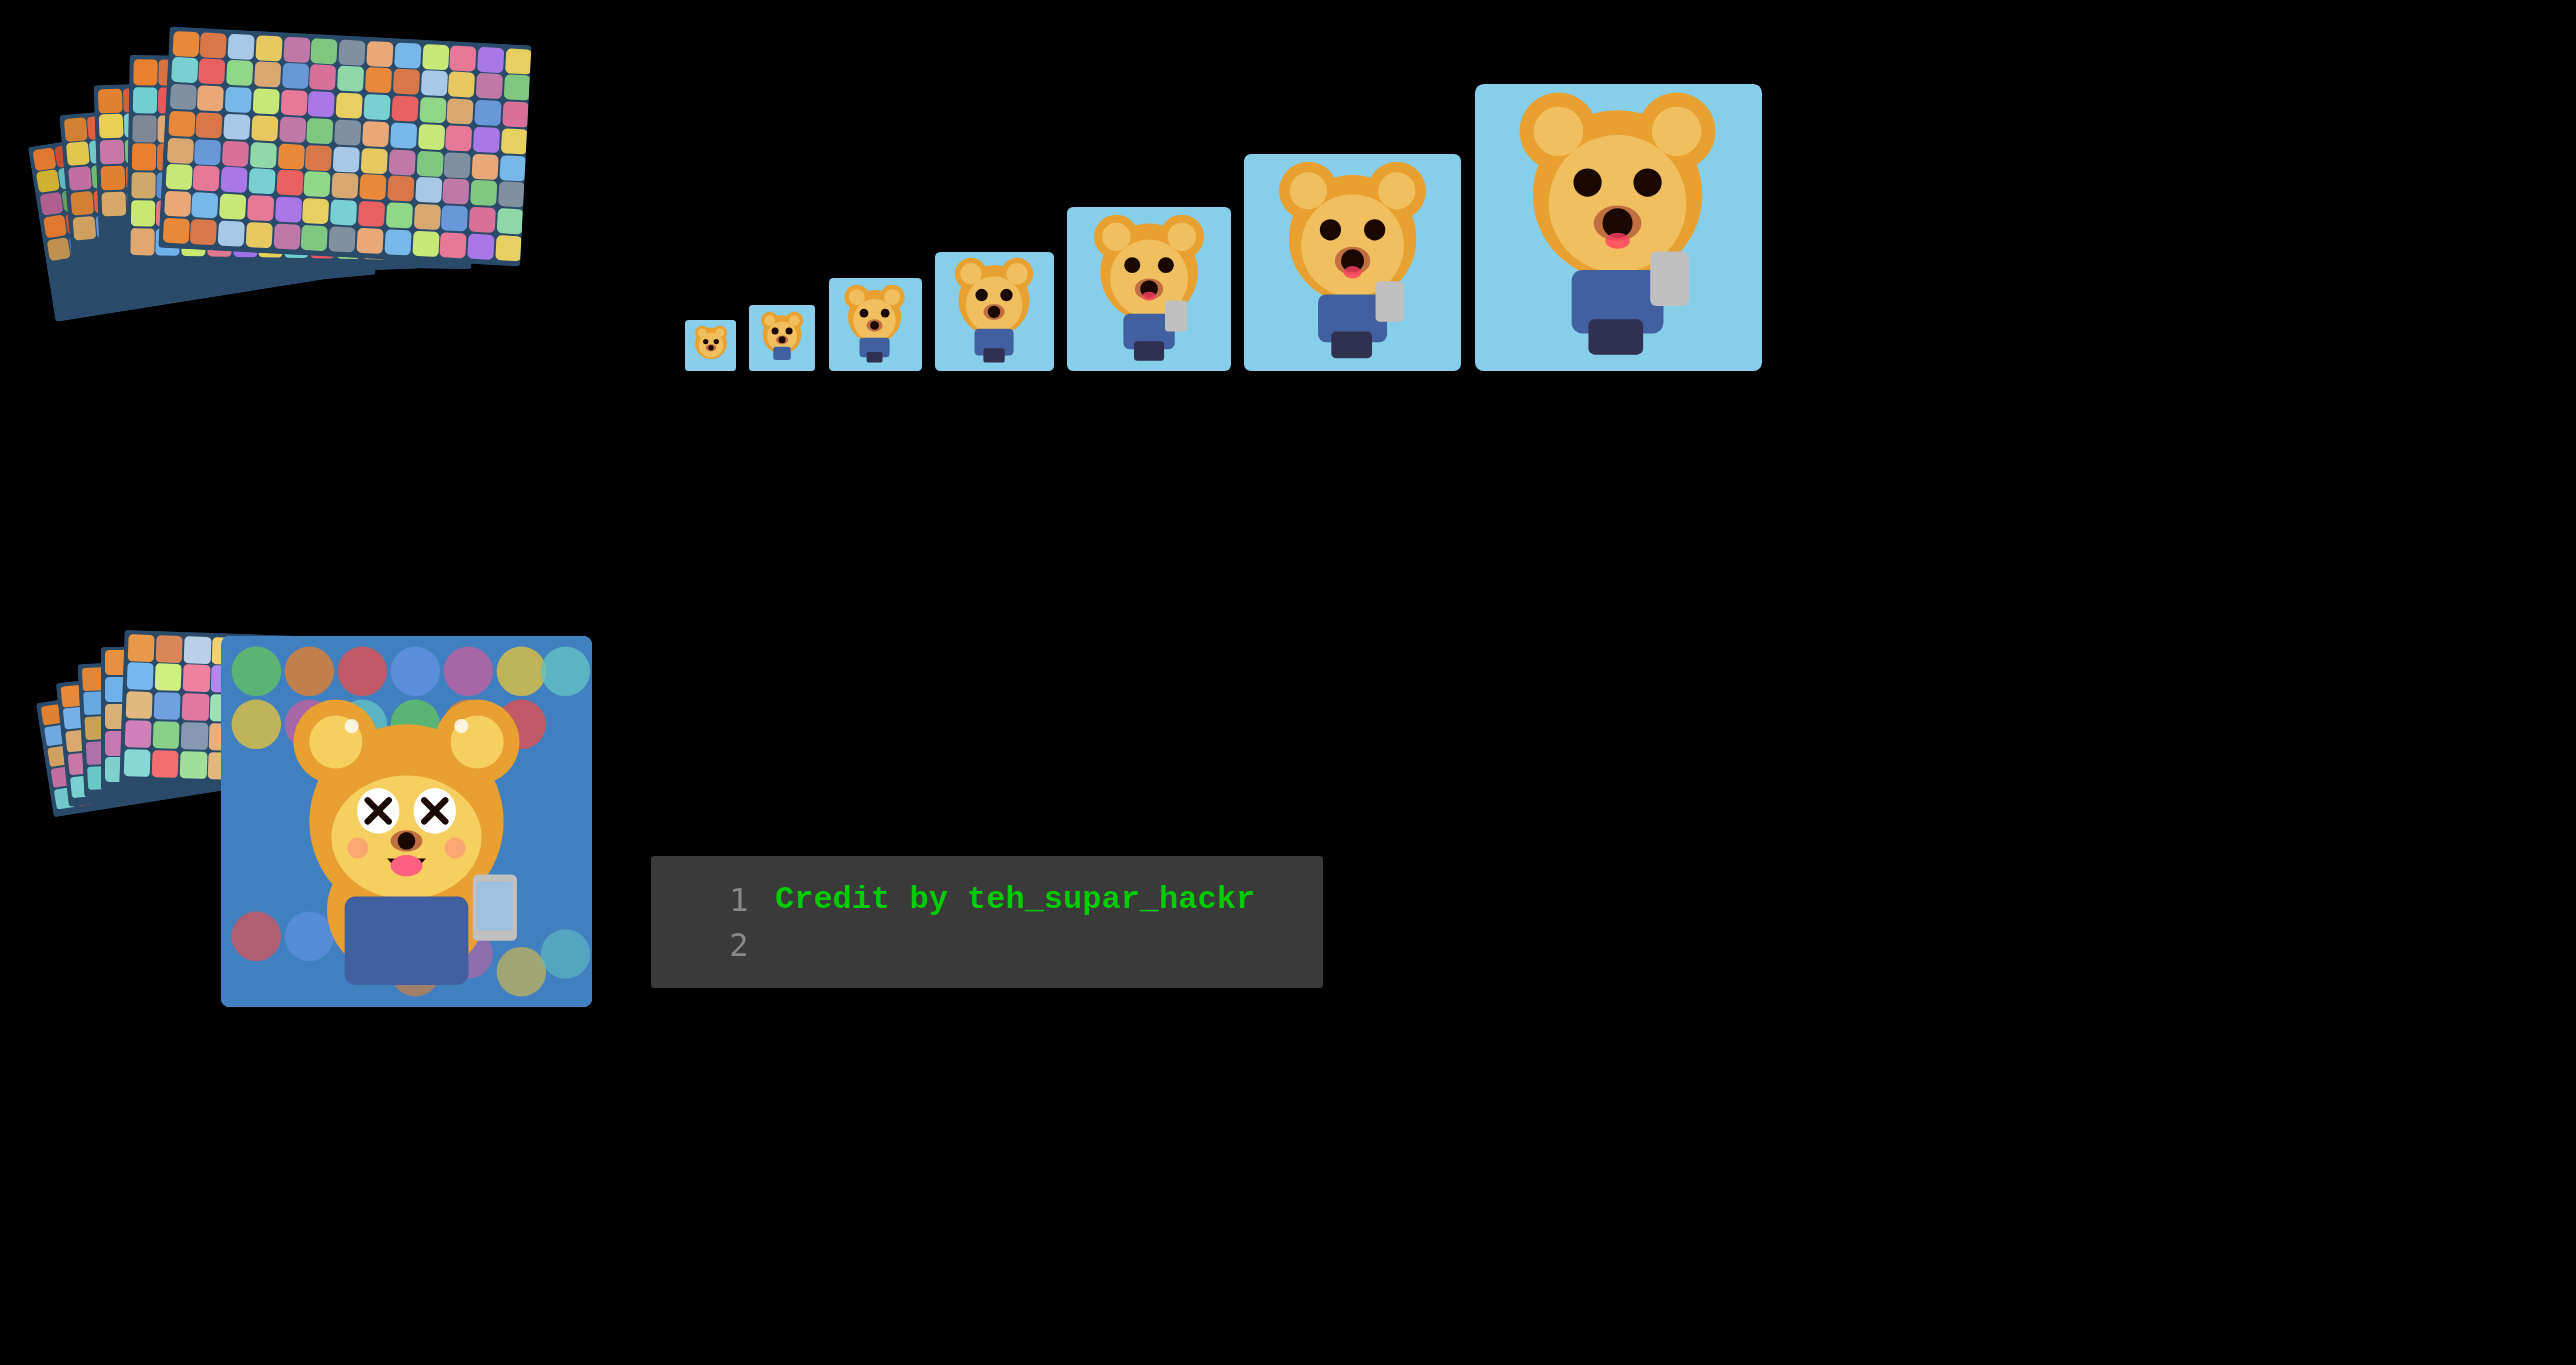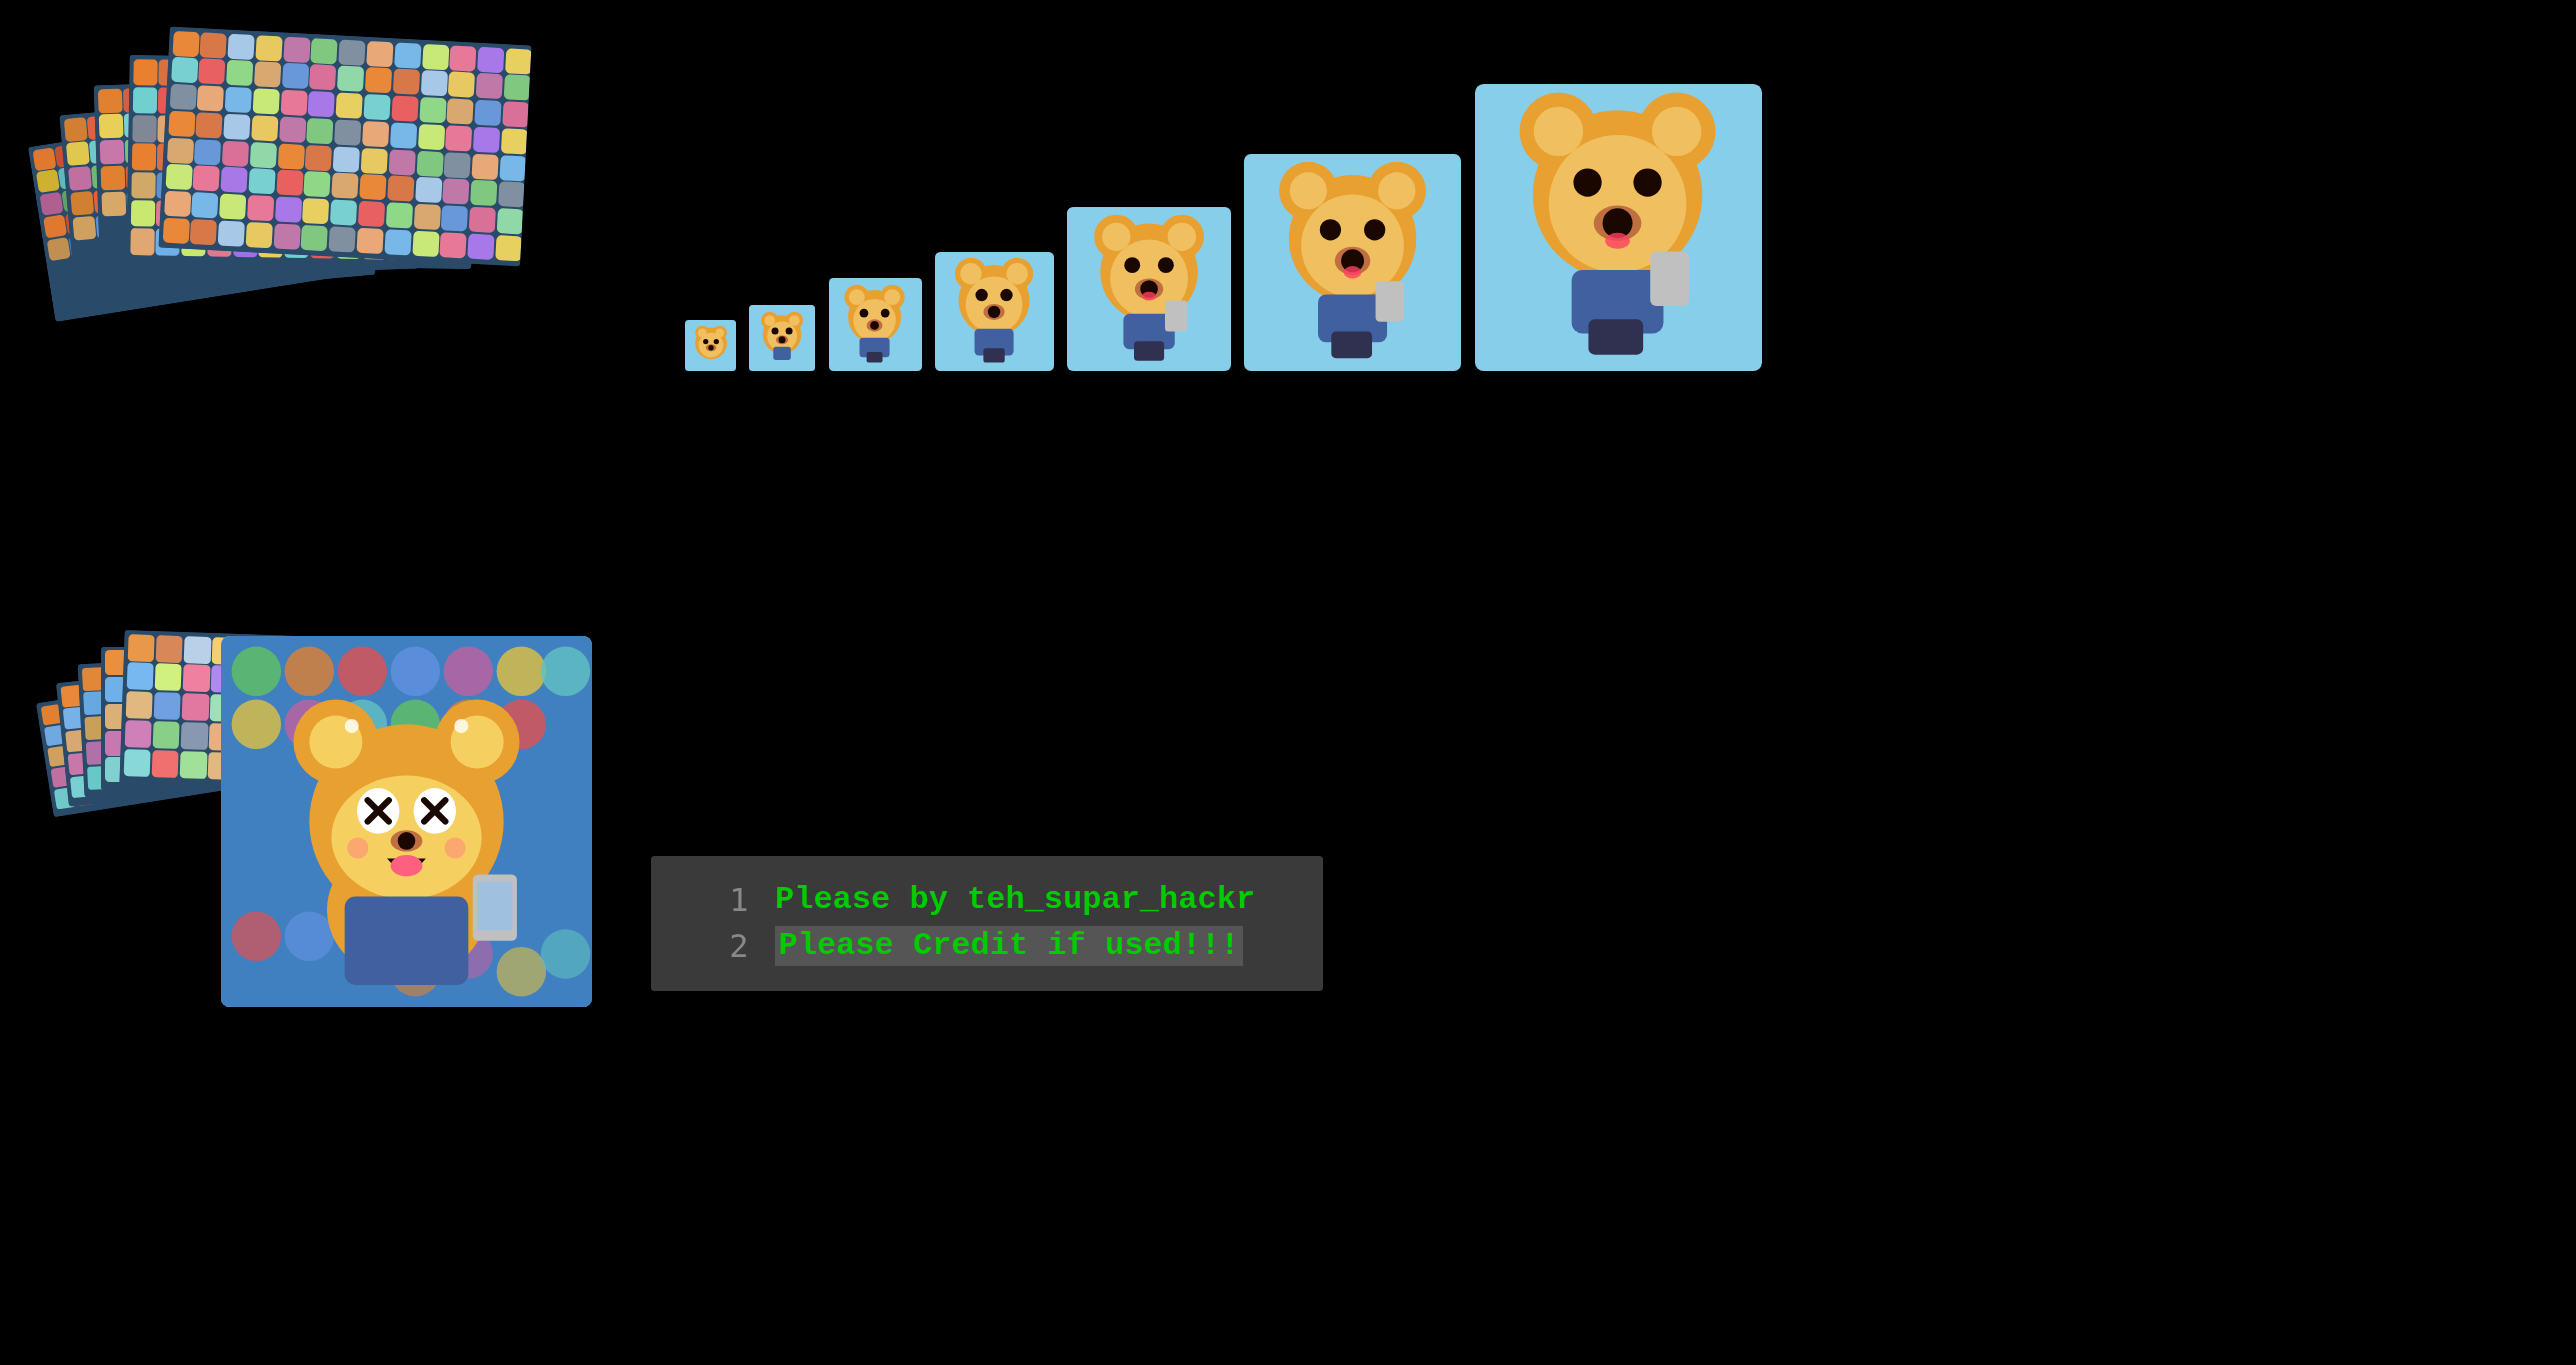--- a/index.html
+++ b/index.html
@@ -885,22 +885,21 @@
 
     <rect x="285" y="270" width="50" height="75" rx="6" fill="#c0c0c0"></rect>
     <rect x="290" y="278" width="40" height="55" rx="3" fill="#a0c0e0"></rect>
   </svg>
 </div>
 
 <div class="code-block" style="position:absolute; top:856px; left:651px;">
 
   <div class="code-line">
     <span class="line-number">1</span>
-    <span class="code-text">Please by teh_supar_hackr</span>
+    <span class="code-text">Credit by teh_supar_hackr</span>
   </div>
 
   <div class="code-line">
     <span class="line-number">2</span>
-    <span class="code-text highlighted">Please Credit if used!!!</span>
   </div>
 
 </div>
 
 
 </body></html>

